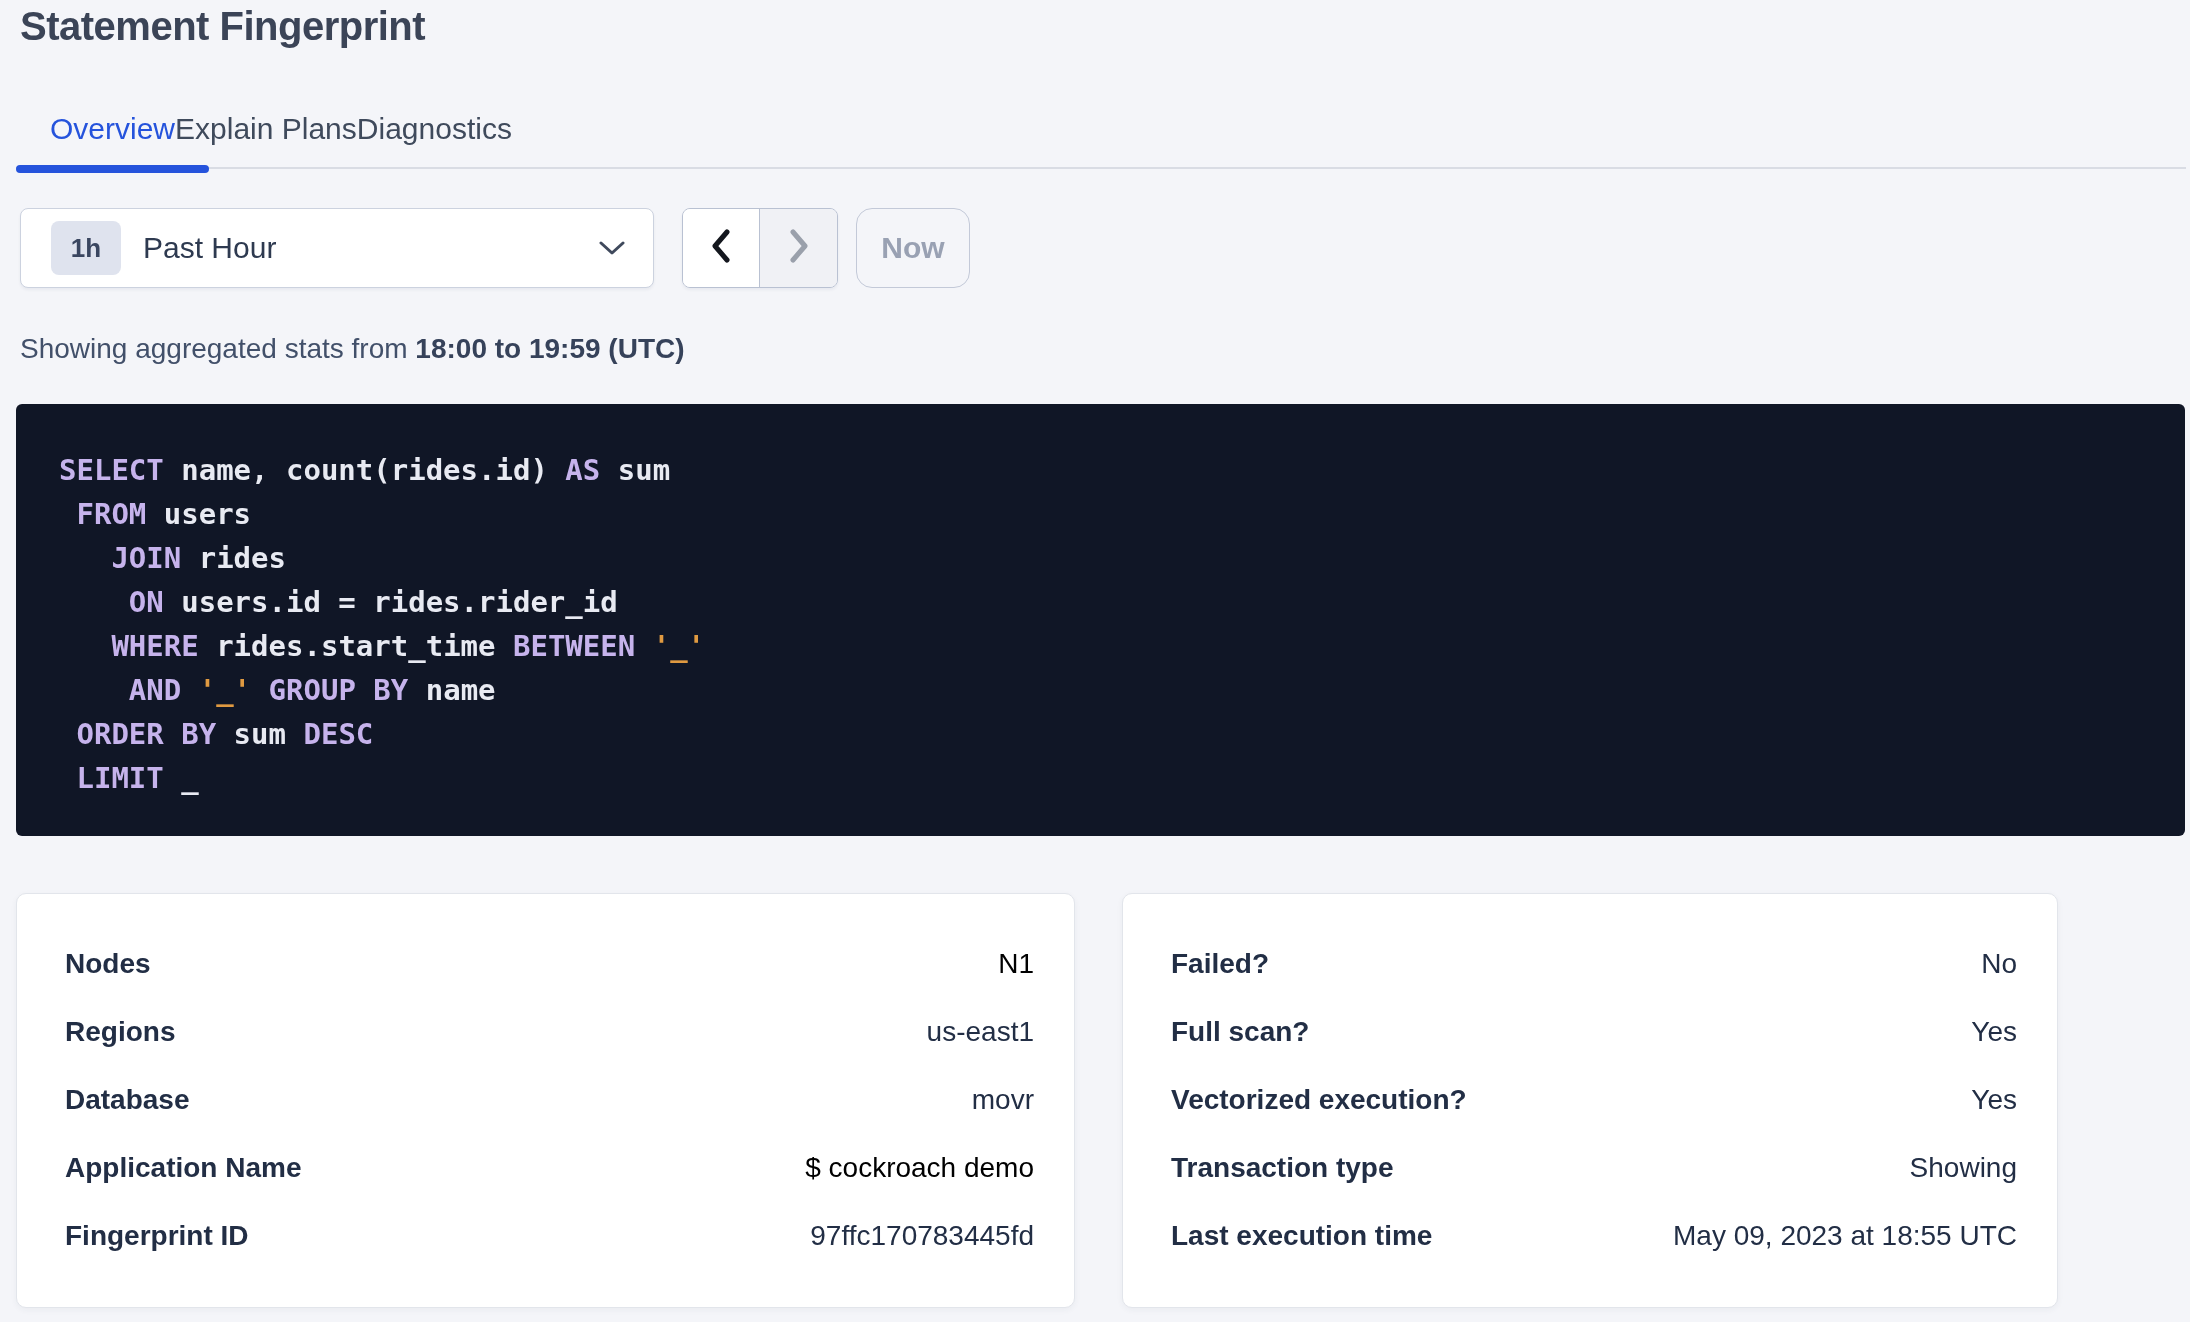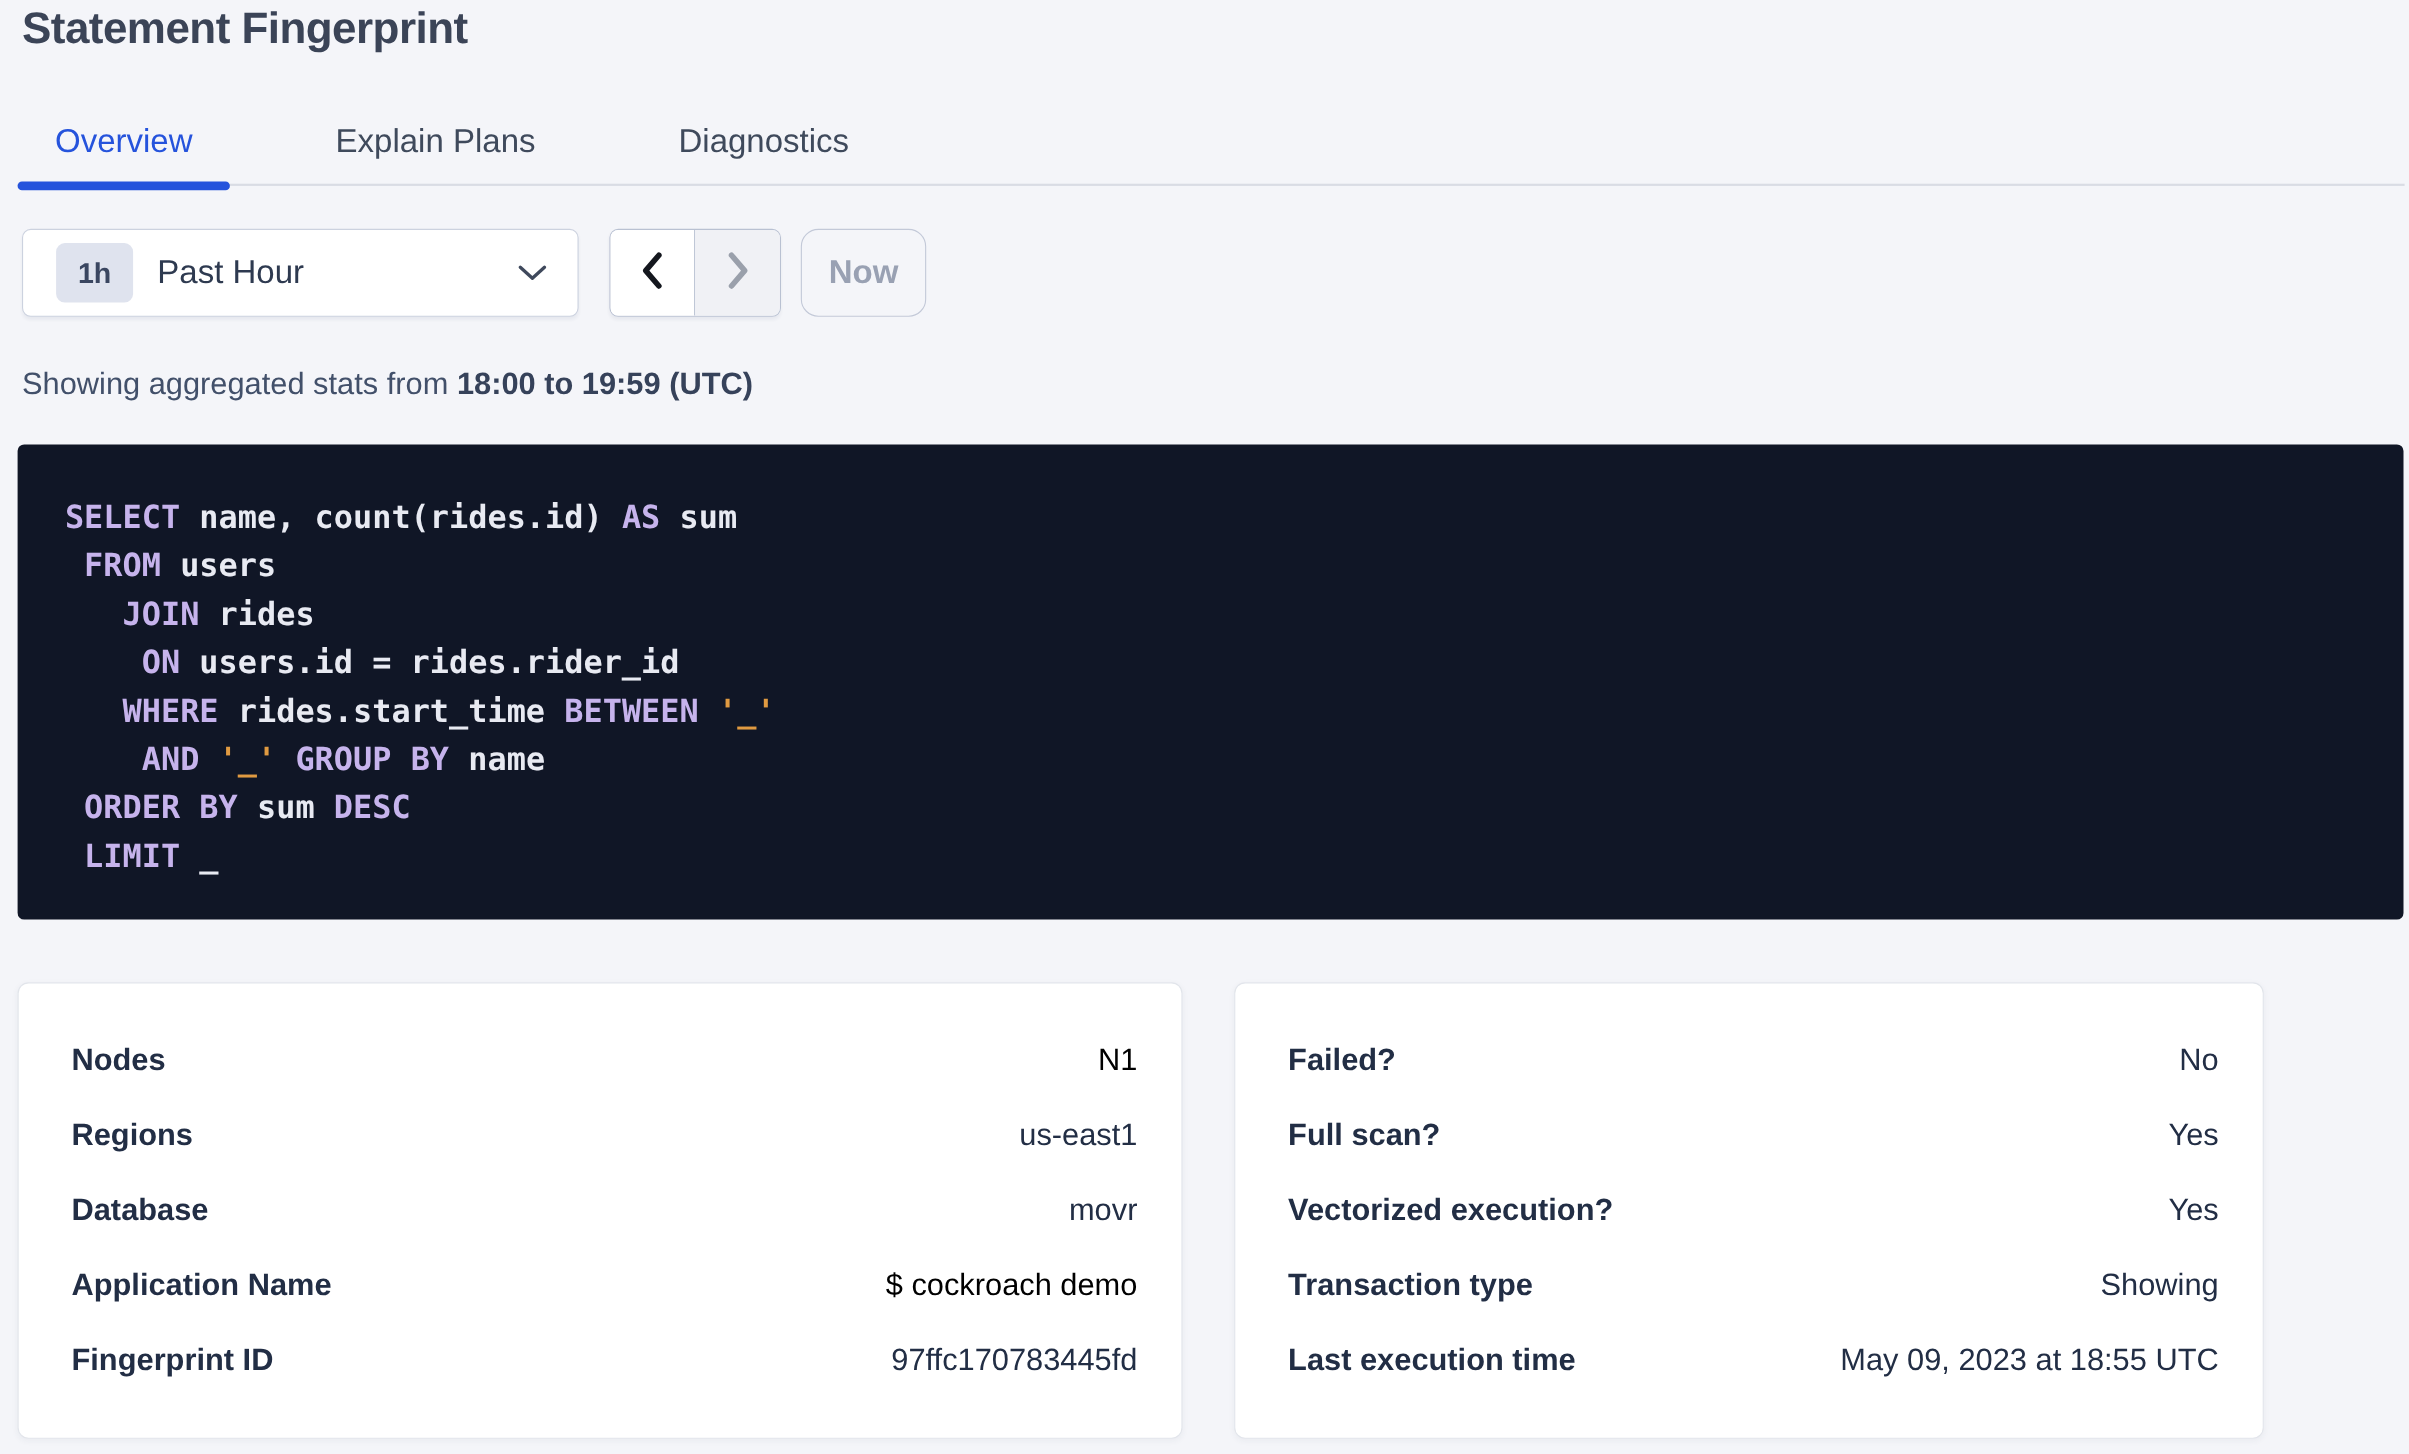--- a/index.html
+++ b/index.html
@@ -15,36 +15,36 @@
   
   .page-title {
     position:absolute; left:20px; top:4px;
     font-size:40px; font-weight:700; color:#3b4457; letter-spacing:-0.5px;text-align:right;
   }
 
   
   .tabs {
     position:absolute; left:16px; right:4px; top:103px; height:66px;
     border-bottom:2px solid #d9dce4;
-    display:flex; gap:130px; padding-left:34px; align-items:flex-start;
+    display:flex; padding-left:34px; align-items:flex-start;
   }
   .tab {
     position:relative; font-size:30px; color:#3f4a5c;
     padding-top:8px; padding-bottom:24px; line-height:36px; white-space:nowrap;
   }
   .tab.active { color:#2553dc; }
   .tab.active::after {
     content:""; position:absolute; left:-34px; right:-34px; bottom:-2px;
     height:8px; border-radius:4px; background:#2553dc;
   }
 
   
   .time-row { position:absolute; left:20px; top:208px; display:flex; align-items:center; }
   .interval-select {
-    width:506px; height:80px; background:#ffffff;
+    width:634px; height:80px; background:#ffffff;
     border:1px solid #ccd2df; border-radius:8px;
     display:flex; align-items:center;
     box-shadow:0 2px 3px rgba(40,50,80,0.06);
   }
   .interval-badge {
     margin-left:30px; width:70px; height:54px; border-radius:8px;
     background:#dfe3ee; color:#3a4660; font-size:26px; font-weight:700;
     display:flex; align-items:center; justify-content:center;
   }
   .interval-label { margin-left:22px; font-size:30px; color:#2e3a50; }

